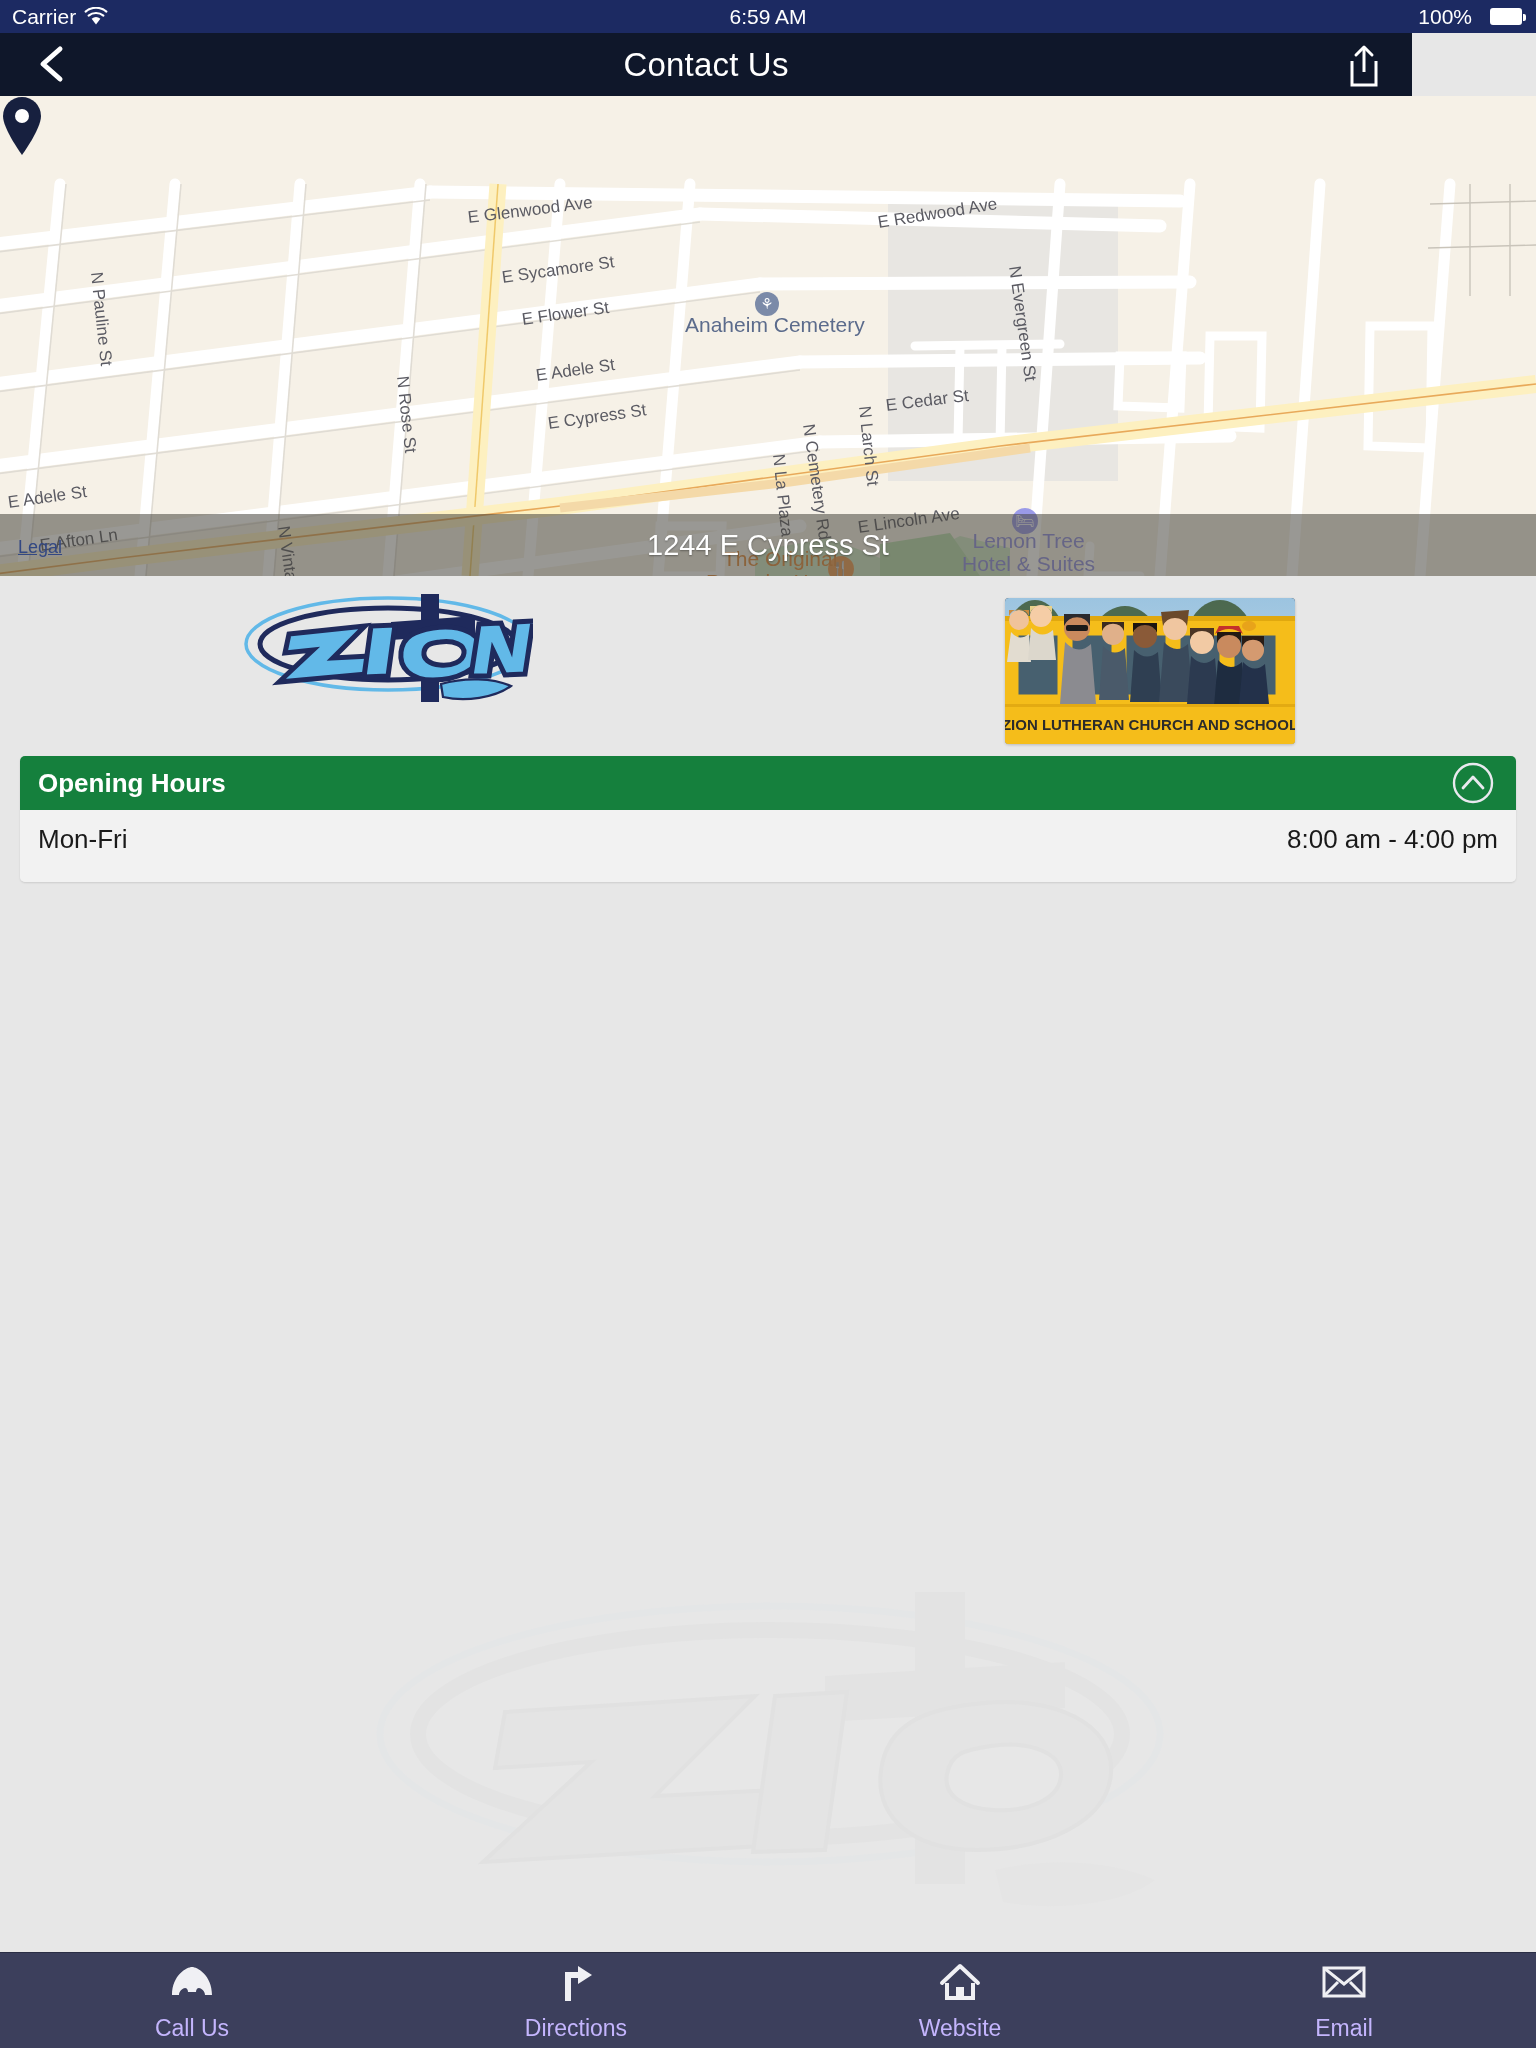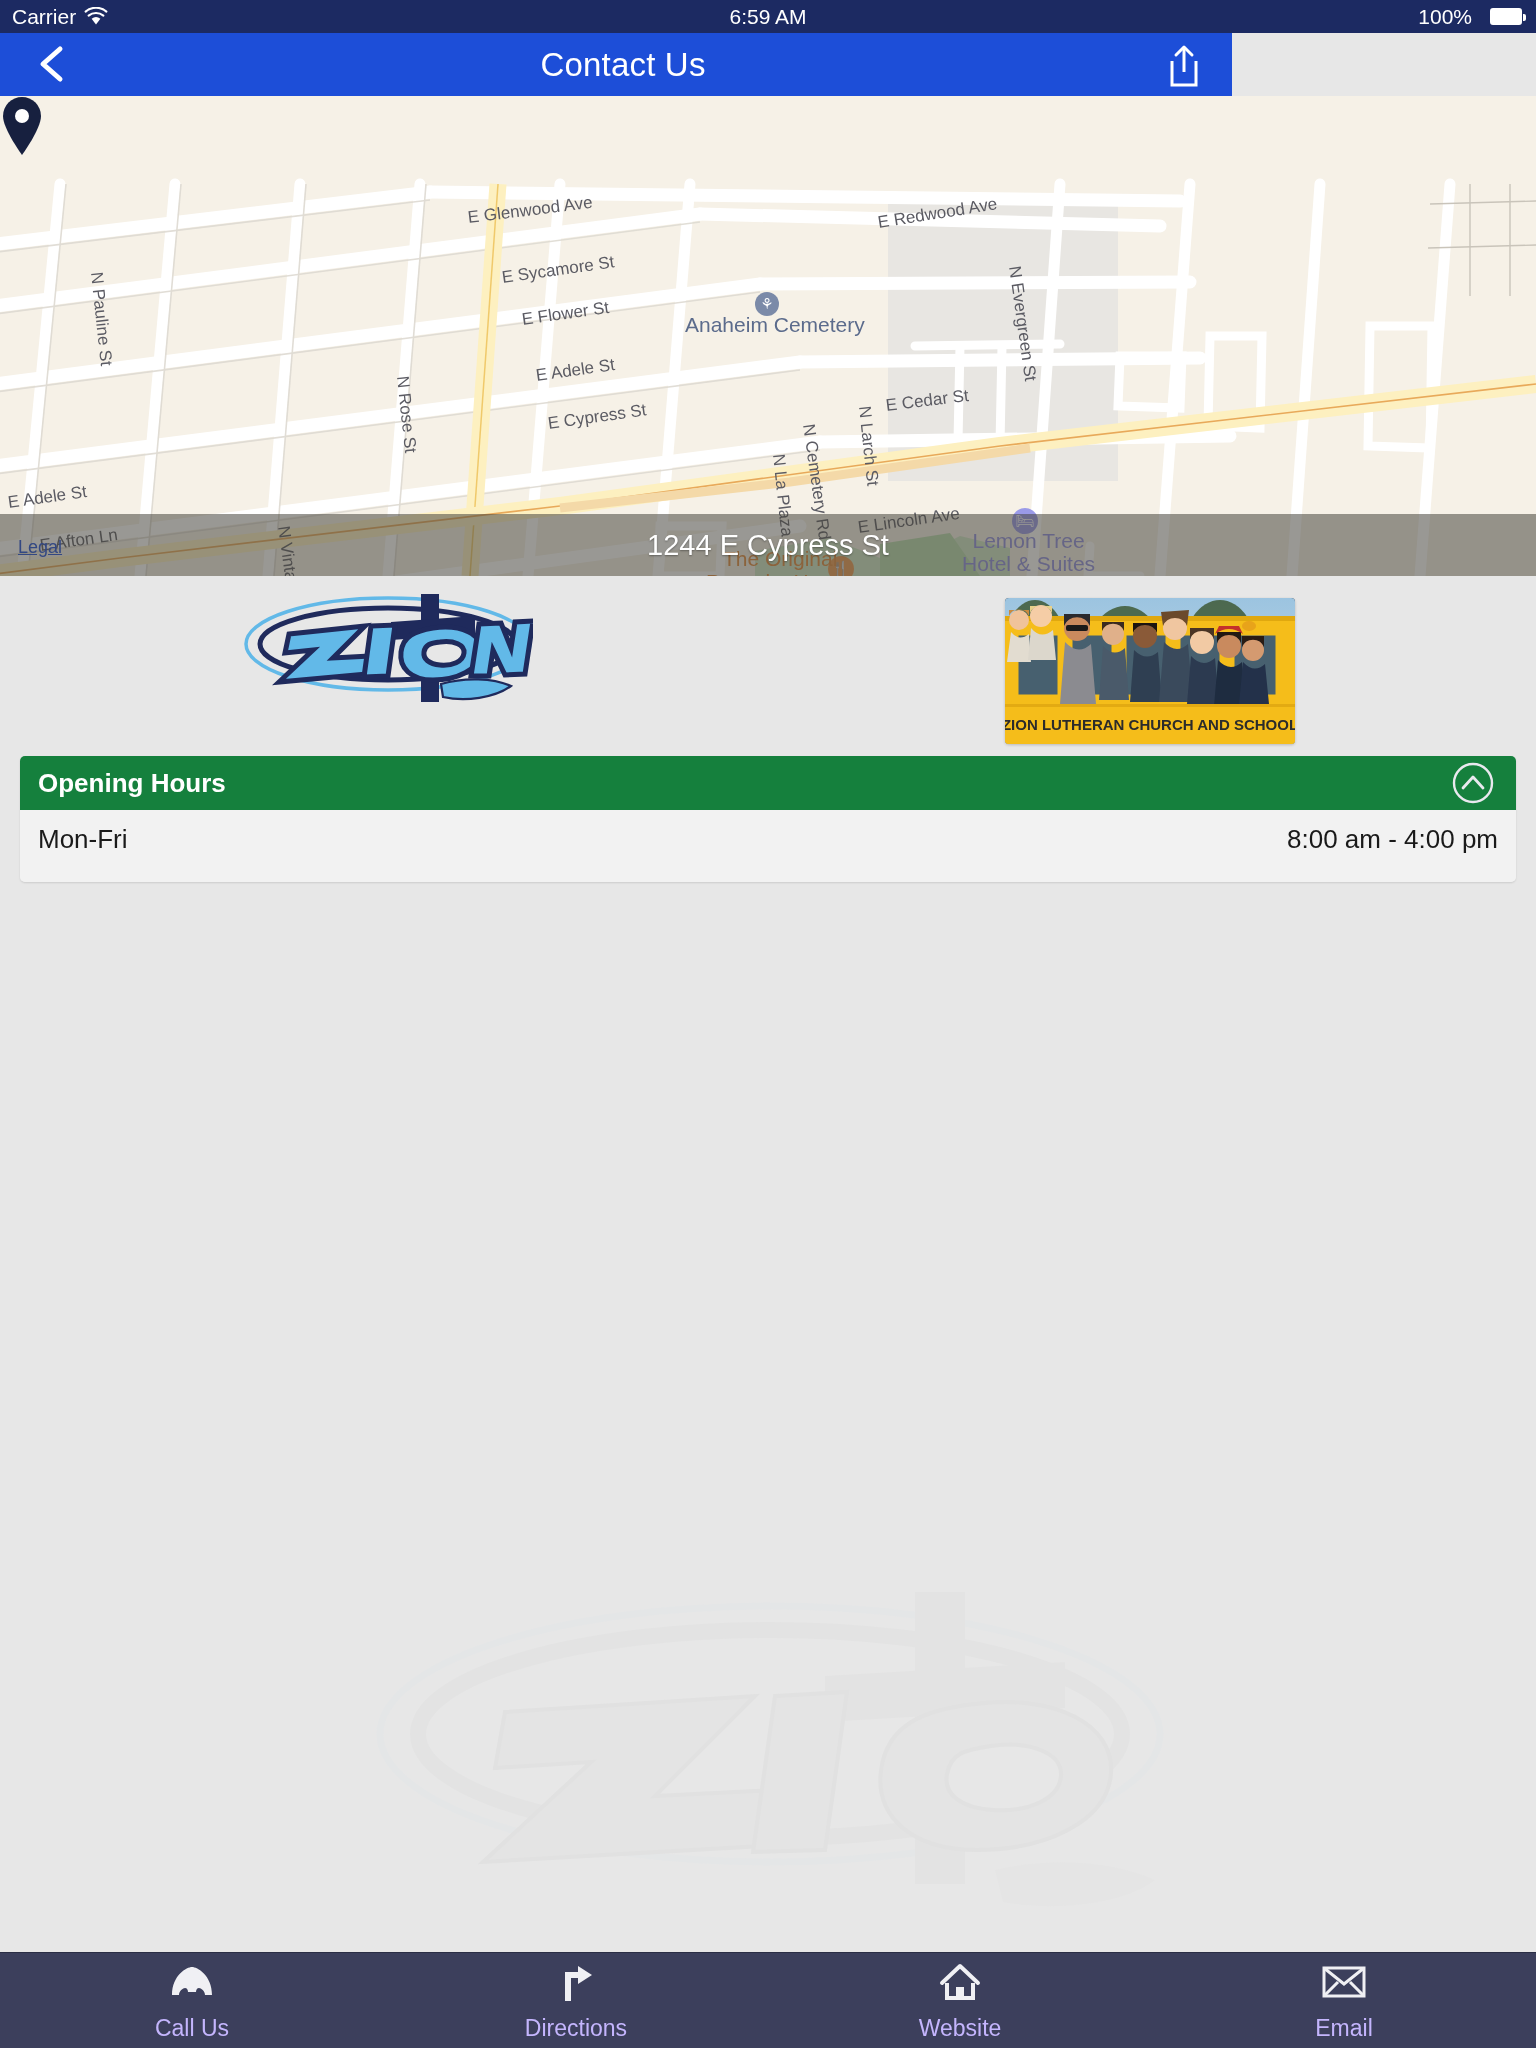--- a/index.html
+++ b/index.html
@@ -24,22 +24,22 @@
     width: 32px; height: 17px; border: 2px solid #fff; border-radius: 3px;
     position: relative; background: #fff;
   }
   .battery::after {
     content: ""; position: absolute; right: -6px; top: 4px;
     width: 3px; height: 7px; background: #fff; border-radius: 0 2px 2px 0;
   }
 
   
   .navbar {
-    position: absolute; top: 33px; left: 0; width: 1232px; height: 63px;
-    background: #1d4ed8; color: #fff; padding-left: 7px;
+    position: absolute; top: 33px; left: 0; width: 1412px; height: 63px;
+    background: #0f172a; color: #fff;
   }
   .nav-title {
     position: absolute; width: 100%; text-align: center; top: 13px;
     font-size: 33px; font-weight: 400; letter-spacing: .2px;
   }
   .nav-back { position: absolute; left: 30px; top: 8px; width: 46px; height: 46px; cursor: pointer; }
   .nav-share { position: absolute; right: 26px; top: 10px; width: 44px; height: 46px; cursor: pointer; }
 
   
   .map {

